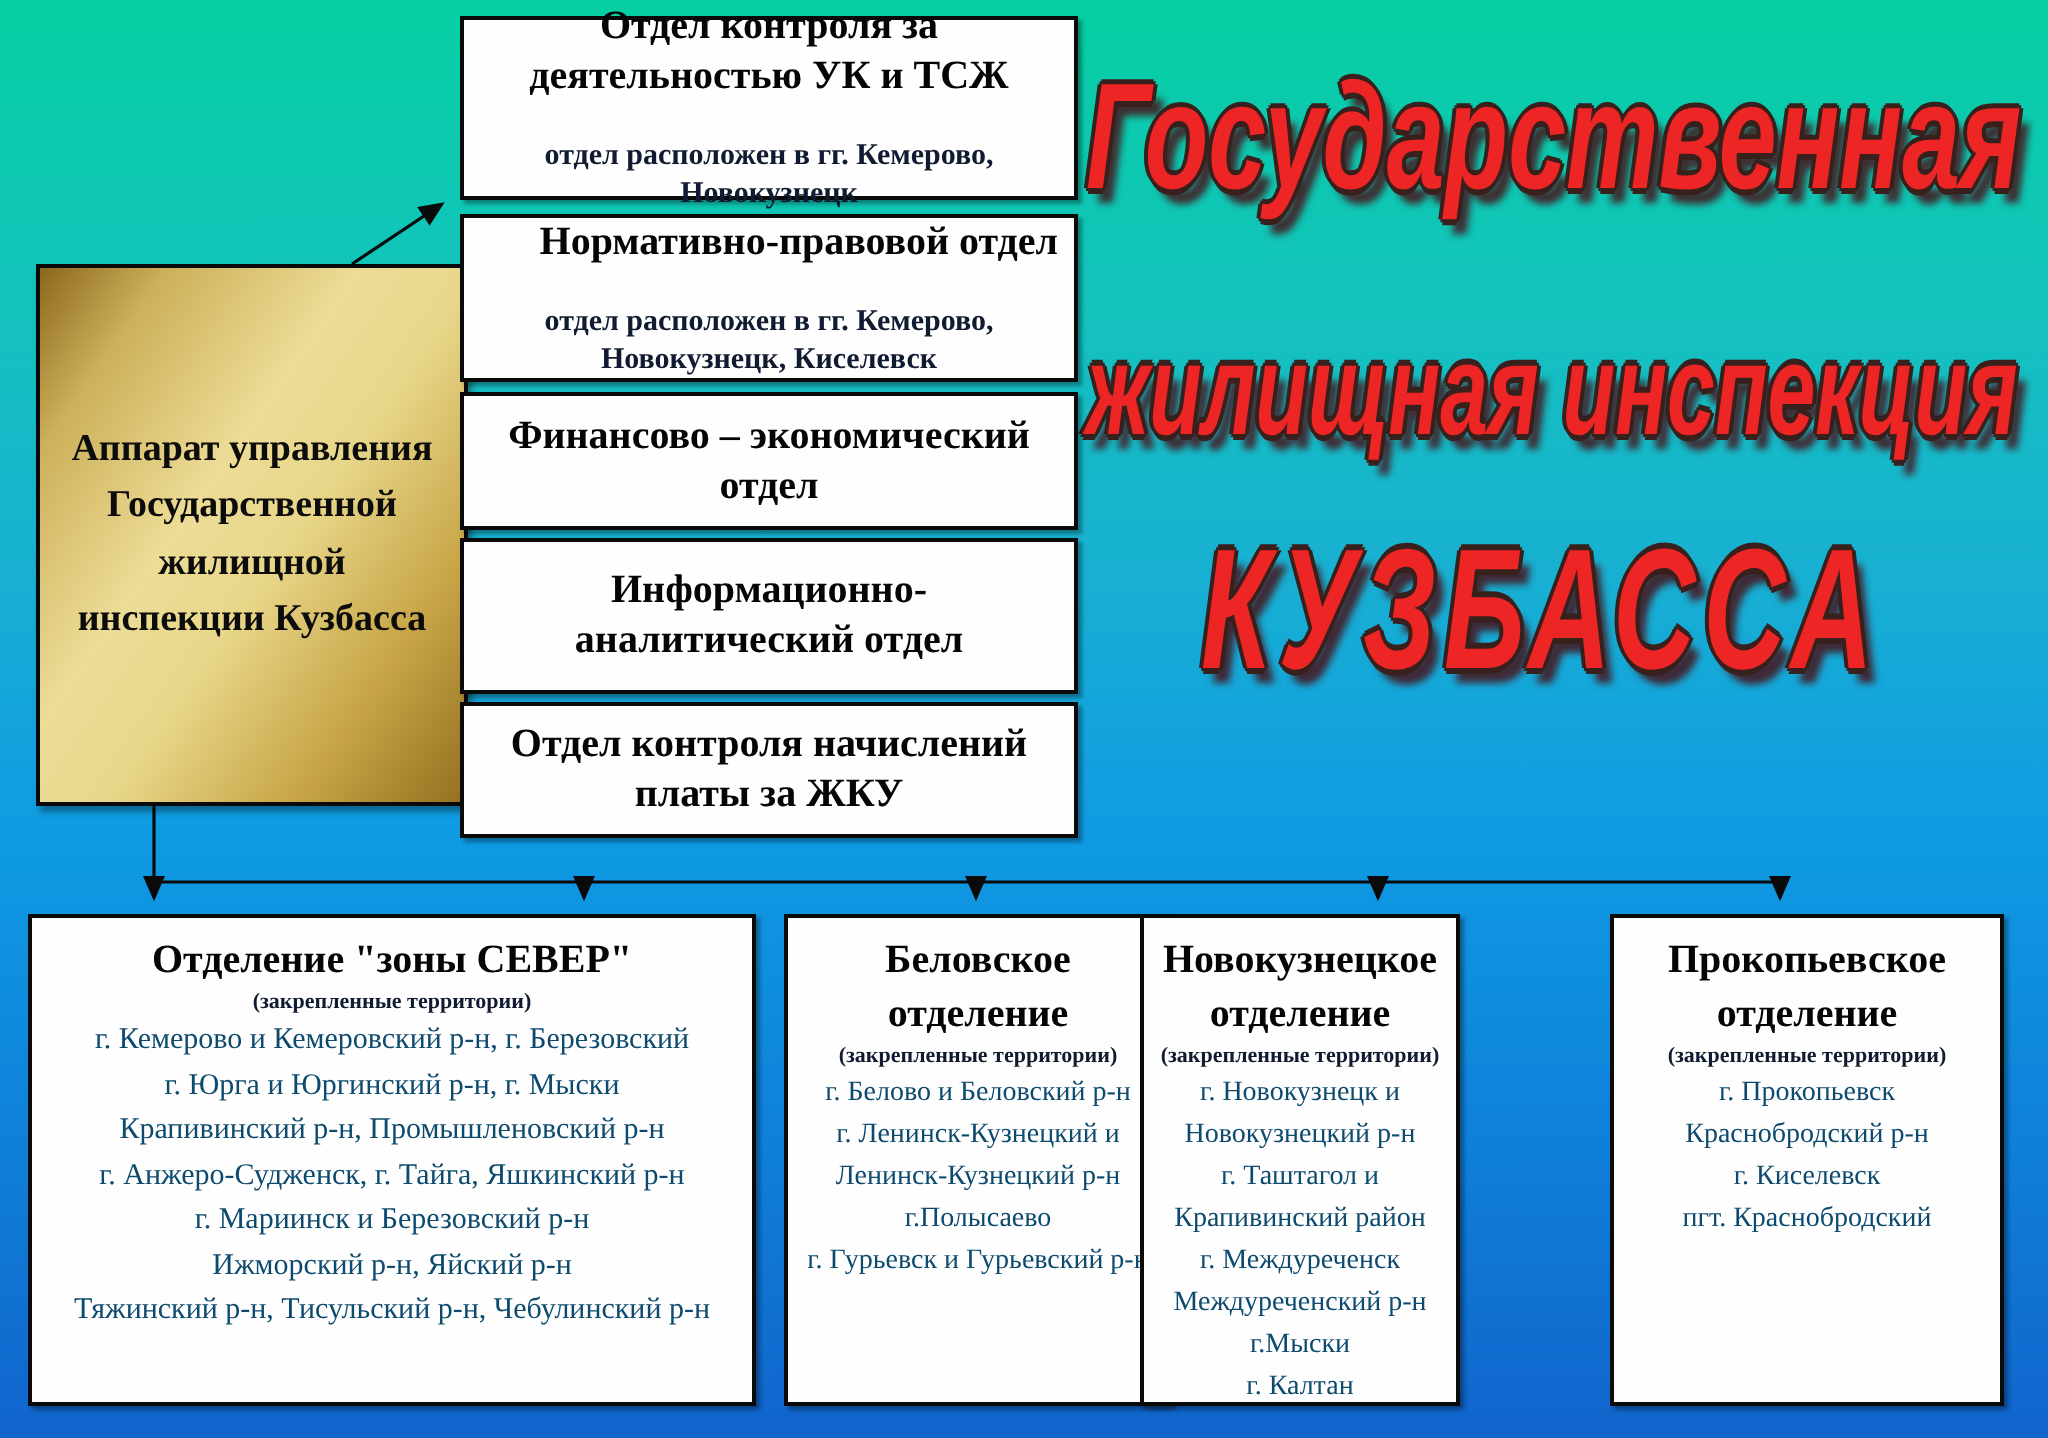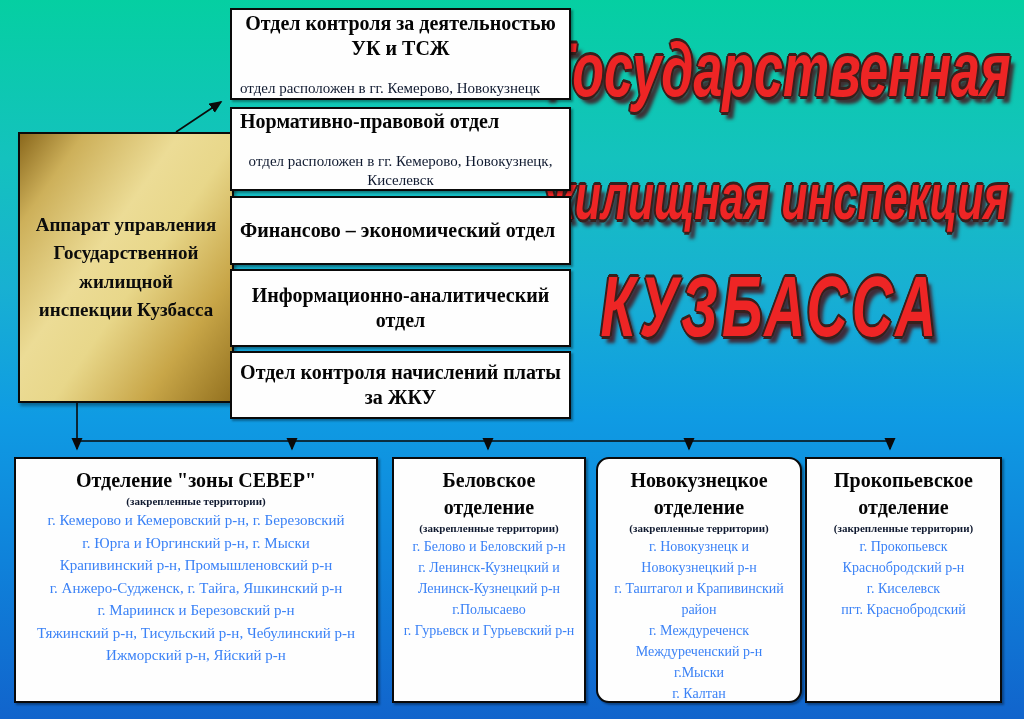--- a/index.html
+++ b/index.html
@@ -12,24 +12,24 @@
          box-shadow:2px 2px 2px rgba(0,0,0,0.35); }
   
   .gold-box {
     left:18px; top:132px; width:216px; height:271px;
     background:linear-gradient(125deg,#8a681c 0%,#cdb05a 16%,#ecdc96 40%,#e8d78a 55%,#c8a648 78%,#93711f 100%);
     display:flex; align-items:center; justify-content:center; text-align:center;
     font-weight:bold; font-size:19px; line-height:1.5; padding:10px 12px; color:#0c0c0c;
     box-shadow:2px 3px 3px rgba(0,0,0,0.35);
   }
   
-  .dept { left:230px; width:341px; display:flex; flex-direction:column; align-items:flex-start;
+  .dept { left:230px; width:309px; display:flex; flex-direction:column; align-items:flex-end;
           justify-content:center; text-align:center; padding:4px 8px; }
   .dept-title { font-weight:bold; font-size:20px; line-height:1.25; color:#050505; }
-  .dept-note  { font-size:15px; line-height:1.25; color:#101a30; margin-top:18px; }
+  .dept-note  { font-size:15px; line-height:1.25; color:#101a30; margin-top:18px;font-weight:bold; }
   .dept-note:empty { display:none; }
   .d1 { top:8px;   height:92px; }
   .d2 { top:107px; height:84px; }
   .d3 { top:196px; height:69px; }
   .d4 { top:269px; height:78px; }
   .d5 { top:351px; height:68px; }
   
   .main-title { position:absolute; left:543px; top:0; width:455px; height:365px; text-align:center;
                 font-family:"Liberation Sans", sans-serif; font-weight:bold; font-style:italic;
                 color:#ee2525; pointer-events:none;text-decoration:underline; }
@@ -38,25 +38,25 @@
                 -1px -1px 0 #38201d, 1px -1px 0 #38201d, -1px 1px 0 #38201d, 1px 1px 0 #38201d,
                 5px 5px 3px rgba(70,20,28,0.85); }
   .t1 { top:26px;  font-size:52px; transform:scaleY(1.45); }
   .t2 { top:160px; font-size:43px; transform:scaleY(1.5); }
   .t3 { top:256px; font-size:57px; letter-spacing:4px; transform:scaleY(1.5); }
   
   .branch { top:457px; height:246px; display:flex; flex-direction:column; align-items:center;
             text-align:center; padding:8px 4px; }
   .b1 { left:14px;  width:364px; }
   .b2 { left:392px; width:194px; }
-  .b3 { left:596px; width:206px;border-radius:13px; }
+  .b3 { left:570px; width:160px; }
   .b4 { left:805px; width:197px; }
   .branch-title { font-weight:bold; font-size:20px; line-height:1.35; color:#050505; }
   .branch-sub   { font-weight:bold; font-size:11px; color:#101a30; margin:1px 0 2px 0; }
-  .branch-list  { font-size:15px; line-height:1.5; color:#3b82f6; width:100%; }
+  .branch-list  { font-size:15px; line-height:1.5; color:#0c4a6e; width:100%; }
   .b2 .branch-list, .b3 .branch-list, .b4 .branch-list { font-size:14px; }
   
   .connectors { position:absolute; left:0; top:0; width:1024px; height:719px; pointer-events:none; }
 </style>
 </head>
 <body>
 
 <div class="stage">
 
   <svg class="connectors" viewBox="0 0 1024 719">
@@ -111,22 +111,22 @@
 
   <div class="box branch b1">
     <div class="branch-title">Отделение "зоны СЕВЕР"</div>
     <div class="branch-sub">(закрепленные территории)</div>
     <div class="branch-list">
         <div>г. Кемерово и Кемеровский р-н, г. Березовский</div>
         <div>г. Юрга и Юргинский р-н, г. Мыски</div>
         <div>Крапивинский р-н, Промышленовский р-н</div>
         <div>г. Анжеро-Судженск, г. Тайга, Яшкинский р-н</div>
         <div>г. Мариинск и Березовский р-н</div>
+        <div>Ижморский р-н, Яйский р-н</div>
         <div>Тяжинский р-н, Тисульский р-н, Чебулинский р-н</div>
-        <div>Ижморский р-н, Яйский р-н</div>
       </div>
   </div>
   <div class="box branch b2">
     <div class="branch-title">Беловское отделение</div>
     <div class="branch-sub">(закрепленные территории)</div>
     <div class="branch-list">
         <div>г. Белово и Беловский р-н</div>
         <div>г. Ленинск-Кузнецкий и Ленинск-Кузнецкий р-н</div>
         <div>г.Полысаево</div>
         <div>г. Гурьевск и Гурьевский р-н</div>

